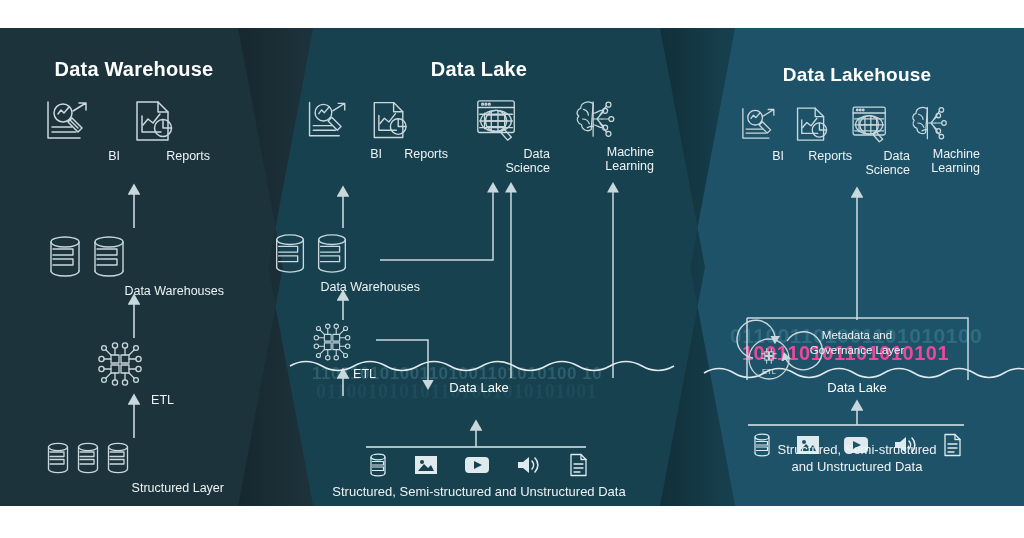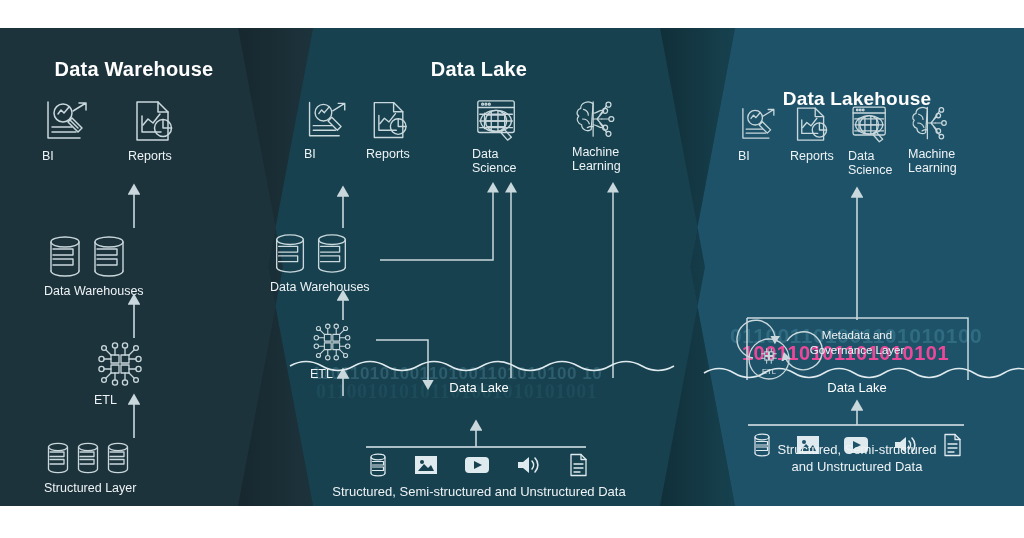--- a/index.html
+++ b/index.html
@@ -31,23 +31,23 @@
 
   .ttl {
     position: absolute; left: 0; width: 100%;
     text-align: center;
     font-weight: bold;
     color: #ffffff;
     letter-spacing: .2px;
   }
   #panel1 .ttl { top: 30px; font-size: 20px; }
   #panel2 .ttl { top: 30px; font-size: 20px; }
-  #panel3 .ttl { top: 36px; font-size: 19px; margin-top: 24px; }
-
-  .node { position: absolute; text-align: left; }
+  #panel3 .ttl { top: 36px; font-size: 19px; }
+
+  .node { position: absolute; text-align: right; }
   .node .lbl {
     font-size: 12.5px; line-height: 14px; color: #eef3f5; white-space: pre-line;
     margin-top: 3px;
   }
   .lbl-sm { font-size: 11.5px; line-height: 13.5px; }
   .icon { display: block; margin: 0 auto; }
   svg { display:block; overflow: visible; }
 
   .caption {
     position: absolute; left: 0; width: 100%;

